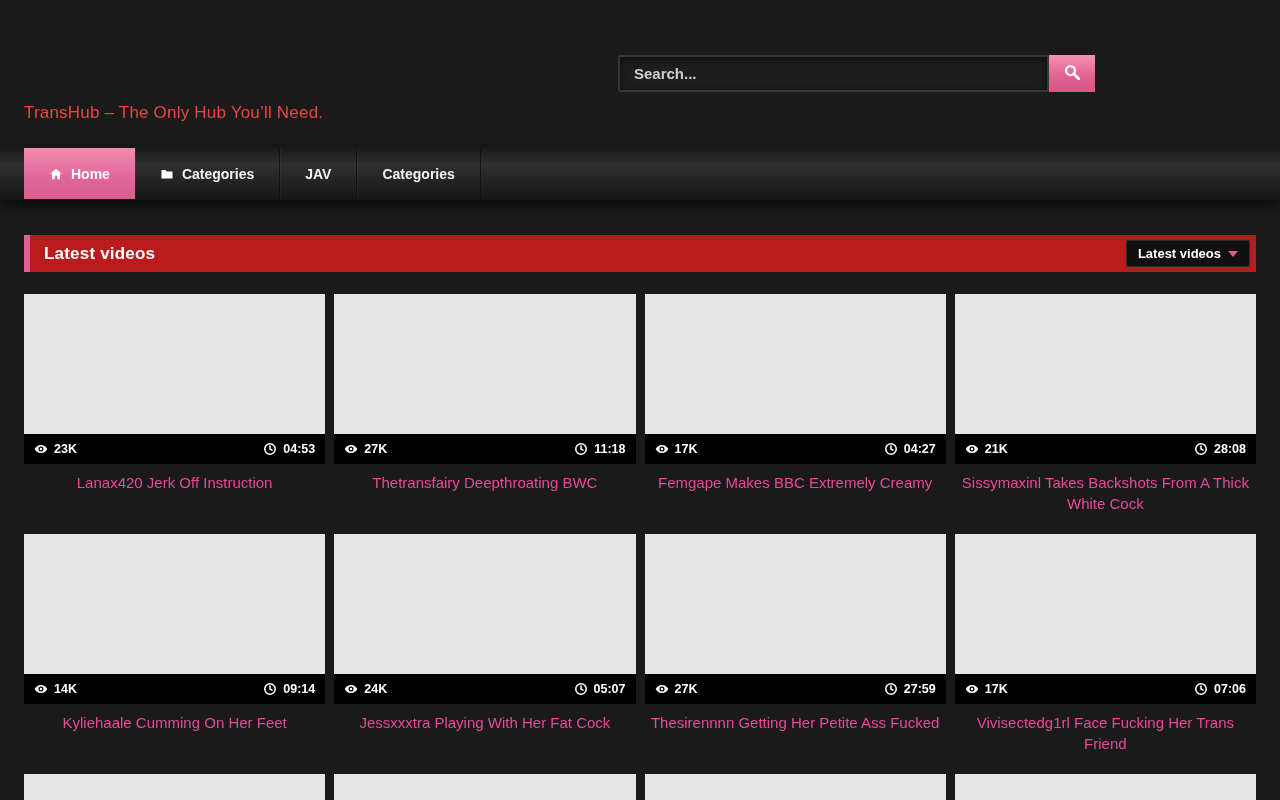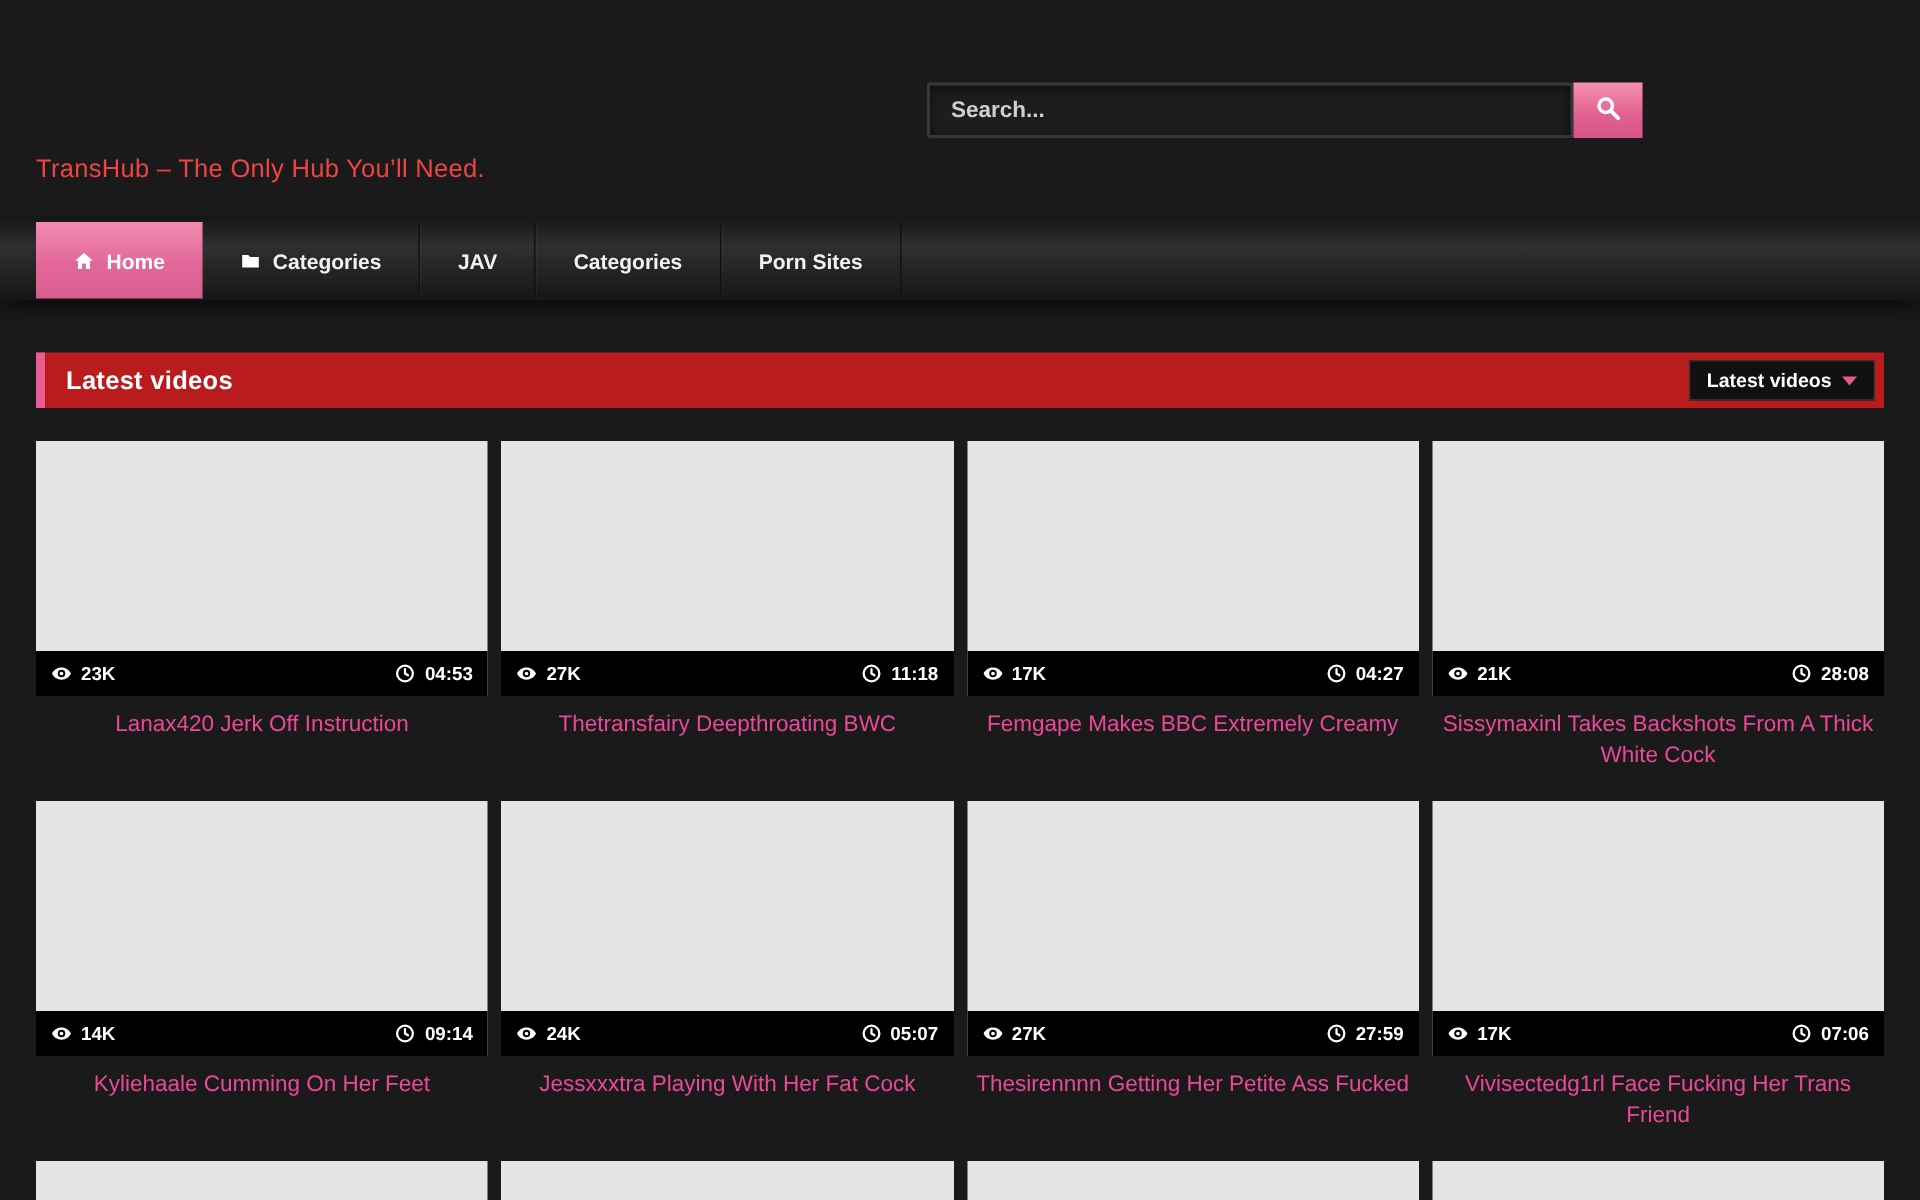--- a/index.html
+++ b/index.html
@@ -171,24 +171,20 @@
   <li class="nav-item">
 
     <span class="nav-label">JAV</span>
   </li>
 
   <li class="nav-item">
 
     <span class="nav-label">Categories</span>
   </li>
 
-  <li class="nav-item">
-
-    <span class="nav-label">Porn Sites</span>
-  </li>
 </ul>
 </div>
 
 <div class="main">
   <div class="section-bar">
     <span class="section-title">Latest videos</span>
     <button class="sort-dropdown">
       <span>Latest videos</span>
       <span class="caret"></span>
     </button>

